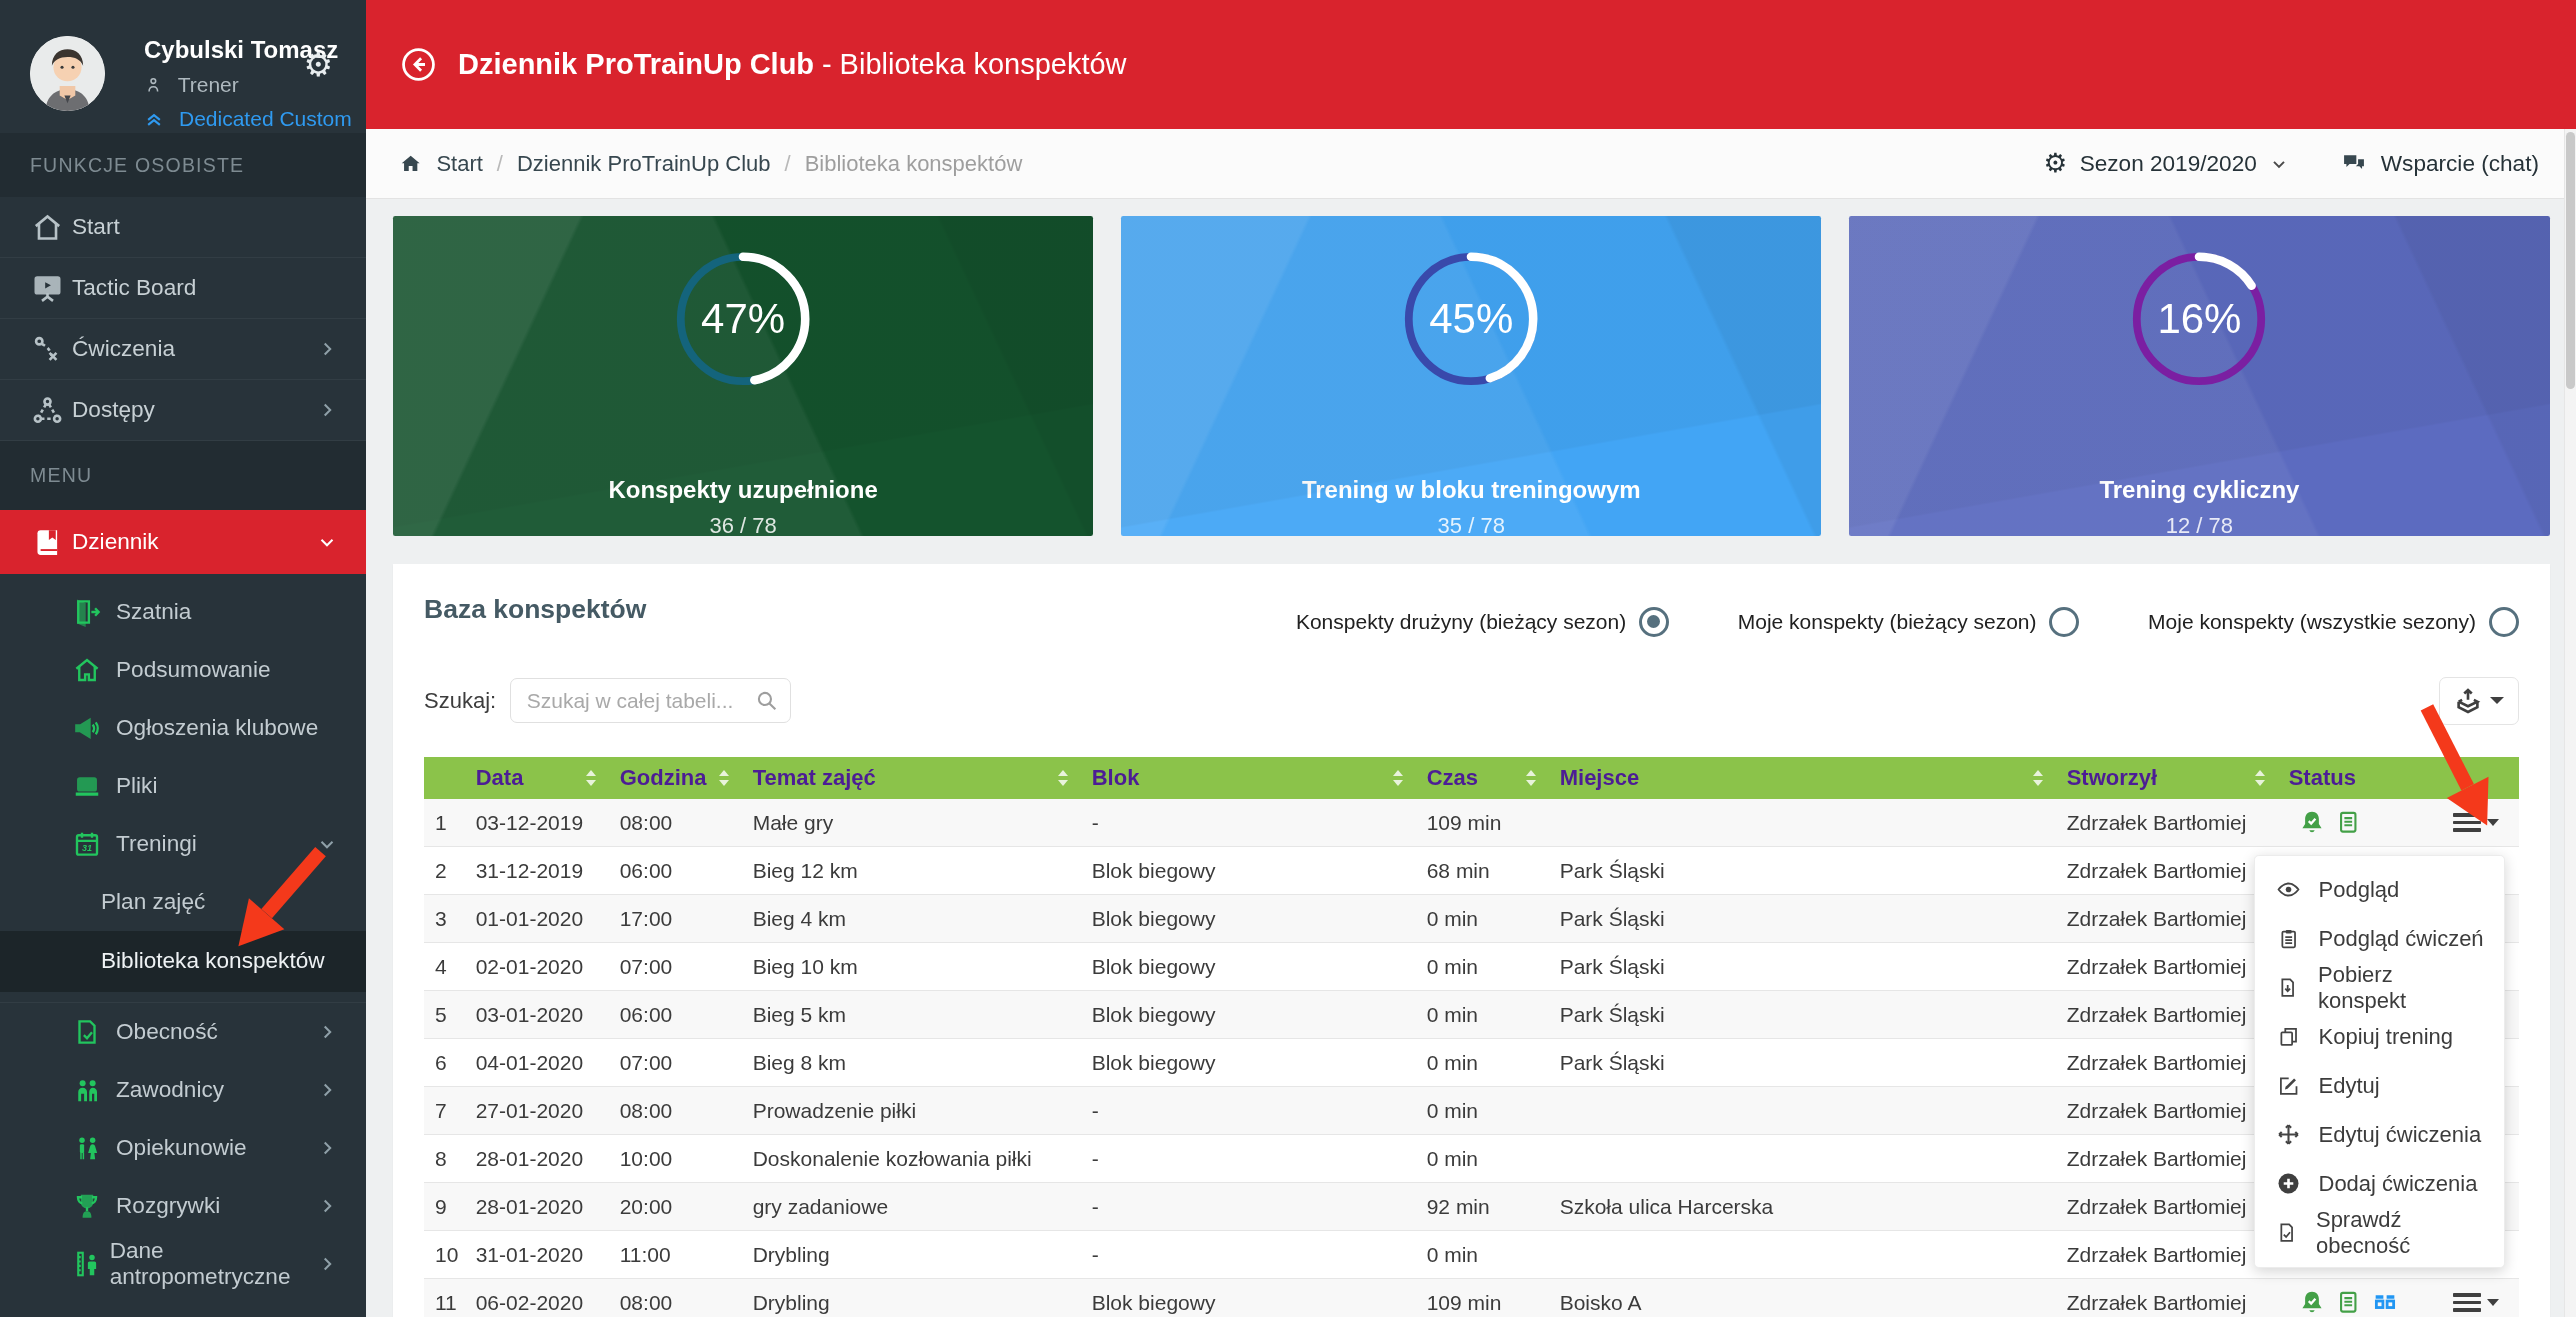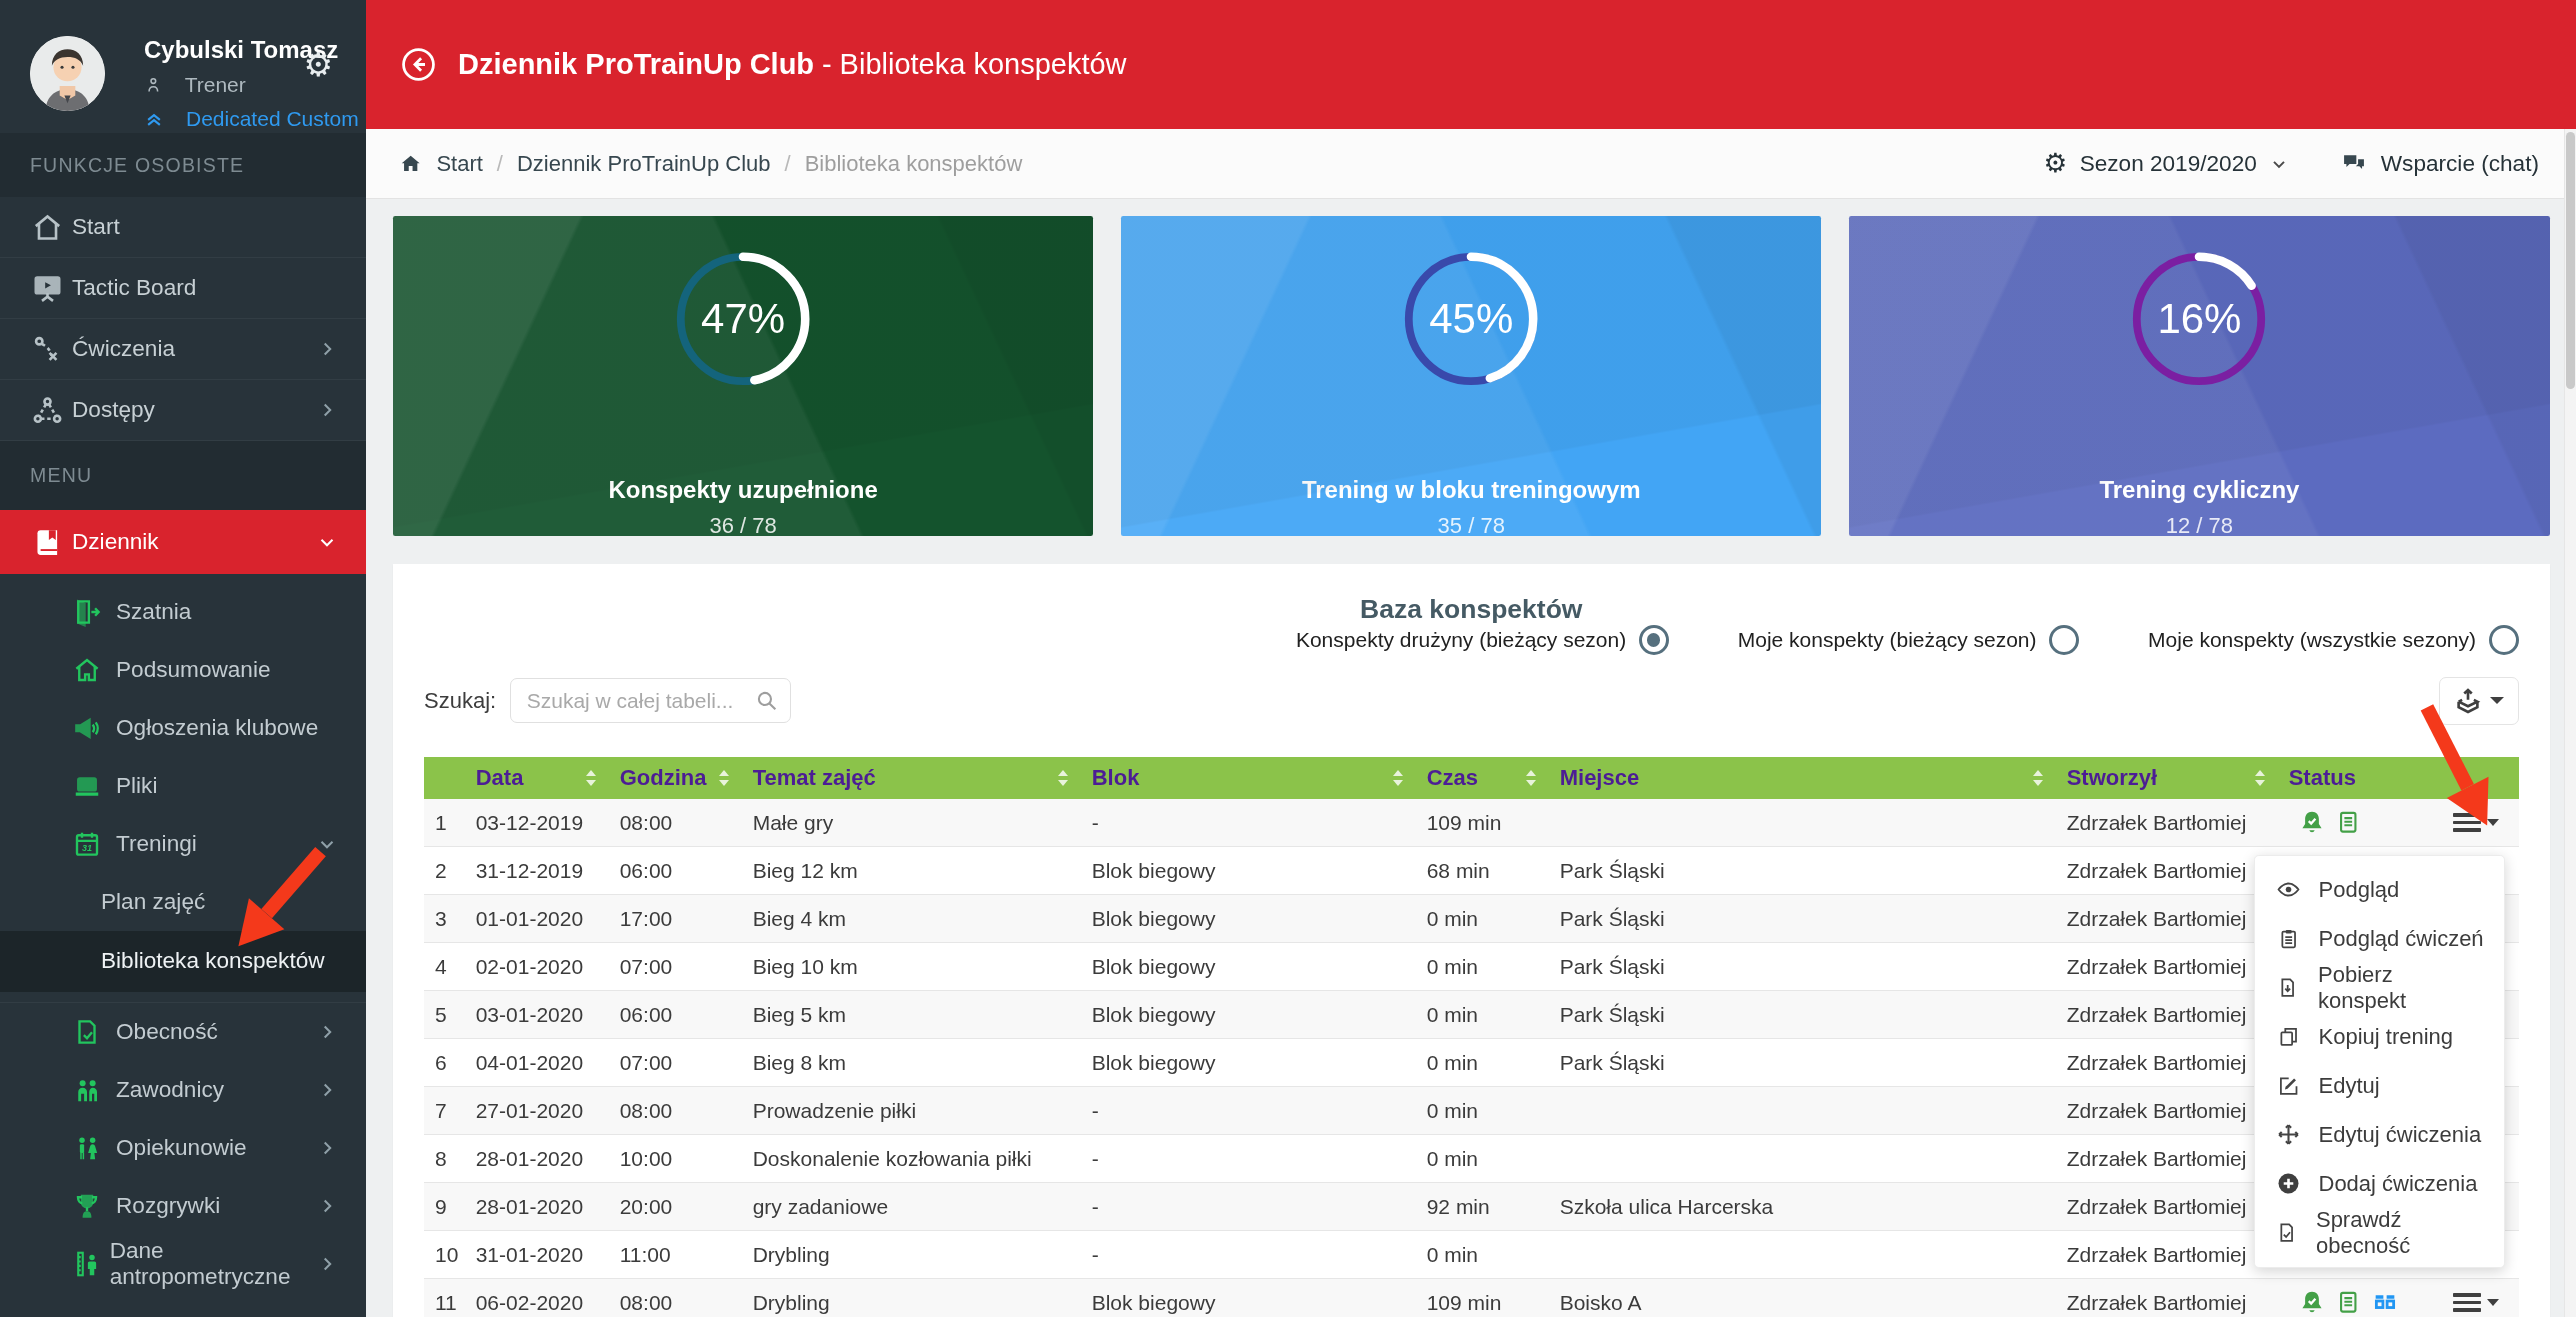--- a/index.html
+++ b/index.html
@@ -4,21 +4,21 @@
 <style>
   * { margin:0; padding:0; box-sizing:border-box; }
   html,body { width:2576px; height:1318px; background:#eef0f1; font-family:"Liberation Sans", sans-serif; }
   .page { position:relative; width:2576px; height:1318px; overflow:hidden; }
 
   
   .sidebar { position:absolute; left:0; top:0; width:366px; height:1318px; background:#28333a; z-index:5; }
   .profile { position:relative; height:133px; padding:36px 0 0 44px; }
   .avatar { position:absolute; left:30px; top:36px; width:75px; height:75px; border-radius:50%; background:#e9ebeb; overflow:hidden; }
   .profile-name { margin-left:100px; color:#ffffff; font-size:24px; font-weight:bold; }
-  .profile-row { margin-left:100px; margin-top:9.4px; display:flex; align-items:center; gap:22px; color:#aeb9bf; font-size:21px; }
+  .profile-row { margin-left:100px; margin-top:9.4px; display:flex; align-items:center; gap:15px; color:#aeb9bf; font-size:21px; }
   .profile-plan { color:#2f9af0; }
   .profile-gear { position:absolute; right:33px; top:48px; font-size:33px; color:#e8edef; line-height:1; cursor:pointer; }
   .section-bar { height:64px; background:#222c32; display:flex; align-items:center; padding-left:30px; color:#7e8b92; font-size:19.5px; letter-spacing:1.2px; }
   .section-bar.menu { height:69px; }
   .nav-item { height:61px; display:flex; align-items:center; padding:0 28px 0 31px; color:#c7d0d4; font-size:22.6px; border-bottom:0.8px solid rgba(255,255,255,.05); cursor:pointer; }
   .nav-item .nicon { width:41px; display:flex; align-items:center; color:#b7c2c7; }
   .nav-item .chev { margin-left:auto; color:#8fa0a8; display:flex; }
   .nav-item.active-red { background:#d9232d; color:#ffffff; border-bottom:none; }
   .nav-item.active-red .nicon { color:#ffffff; }
   .sub-item { height:58px; display:flex; align-items:center; padding:0 28px 0 72px; color:#c3ccd1; font-size:22.6px; cursor:pointer; }
@@ -59,21 +59,21 @@
   .ring { width:140px; height:140px; }
   .ring circle { fill:none; }
   .ring-bg { stroke-width:10; }
   .ring-fg { stroke:#ffffff; stroke-width:11; stroke-linecap:round; }
   .stat-pct { position:absolute; inset:0; display:flex; align-items:center; justify-content:center; font-size:42px; color:#fff; }
   .stat-label { margin-top:87px; font-size:24px; font-weight:bold; }
   .stat-ratio { margin-top:9.4px; font-size:22px; color:rgba(255,255,255,.85); }
 
   
   .panel { background:#ffffff; margin-top:28px; height:780px; padding:30px 31px 0 31px; box-shadow:0 0.8px 1.6px rgba(0,0,0,.06); }
-  .panel-head { display:flex; align-items:center; height:55px;flex-direction:column; }
+  .panel-head { display:flex; height:55px; }
   .panel-title { font-size:26.5px; font-weight:bold; color:#455a64; }
   .filters { margin-left:auto; display:flex; align-items:center; gap:69px; }
   .radio-group { display:flex; align-items:center; gap:12.5px; font-size:21px; color:#212121; cursor:pointer; }
   .radio-circle { width:30px; height:30px; border:3.1px solid #56707e; border-radius:50%; display:flex; align-items:center; justify-content:center; flex:none; }
   .radio-dot { width:13.3px; height:13.3px; border-radius:50%; background:#56707e; }
 
   .search-row { margin-top:28px; display:flex; align-items:center; height:47px; }
   .search-label { font-size:22px; color:#3d3d3d; margin-right:14px; }
   .search-box { position:relative; width:281px; height:45px; }
   .search-box input { width:100%; height:100%; border:1.6px solid #e0e0e0; border-radius:7px; padding:0 45px 0 15.6px; font-size:21px; color:#333; font-family:"Liberation Sans", sans-serif; outline:none; }

